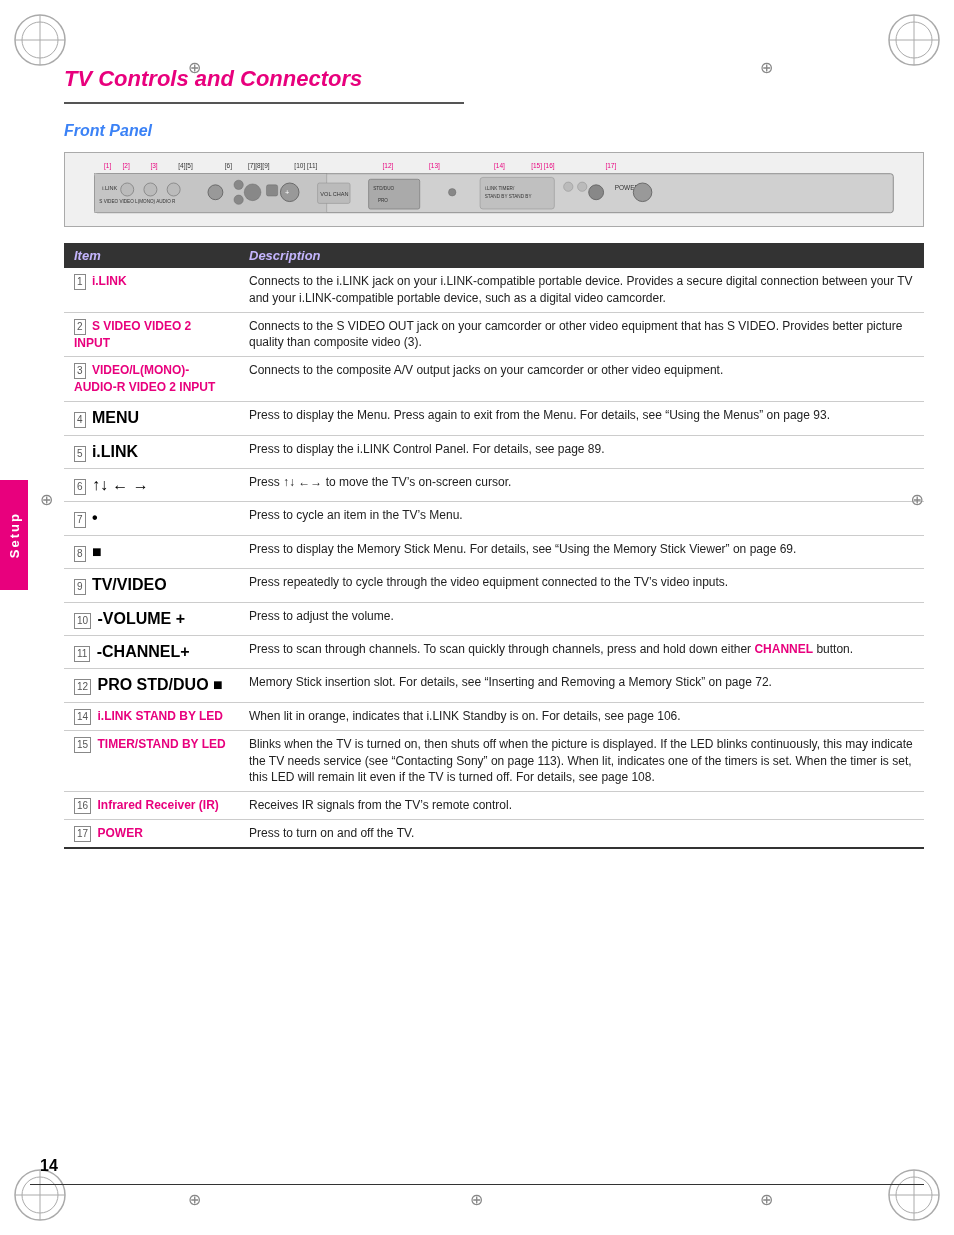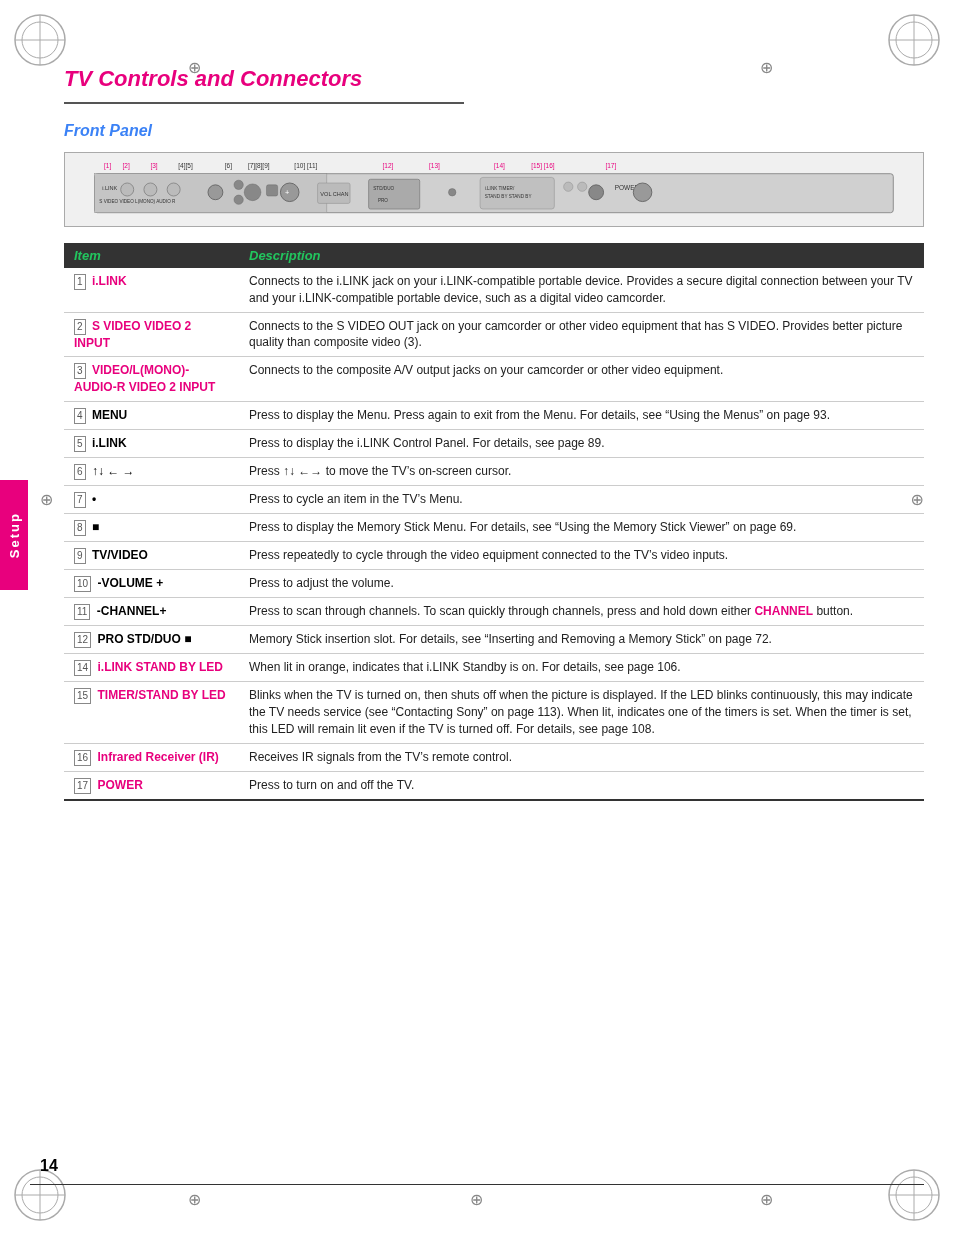--- a/index.html
+++ b/index.html
@@ -101,21 +101,21 @@
     }
 
     
     table {
       width: 100%;
       border-collapse: collapse;
     }
 
     thead tr {
       background: #333;
-      color: #22c55e;
+      color: #c4b5fd;
     }
 
     thead th {
       padding: 5px 10px;
       text-align: left;
       font-size: 13px;
       font-style: italic;
     }
 
     tbody tr {
@@ -148,21 +148,21 @@
     }
 
     .item-name {
       color: #e8007d;
       font-weight: bold;
       font-size: 12px;
     }
 
     .item-name-black {
       font-weight: bold;
-      font-size: 12px;
+      font-size: 16px;
     }
 
     .highlight-channel {
       color: #e8007d;
       font-weight: bold;
     }
 
     .desc-cell {
       font-size: 12px;
       color: #222;

